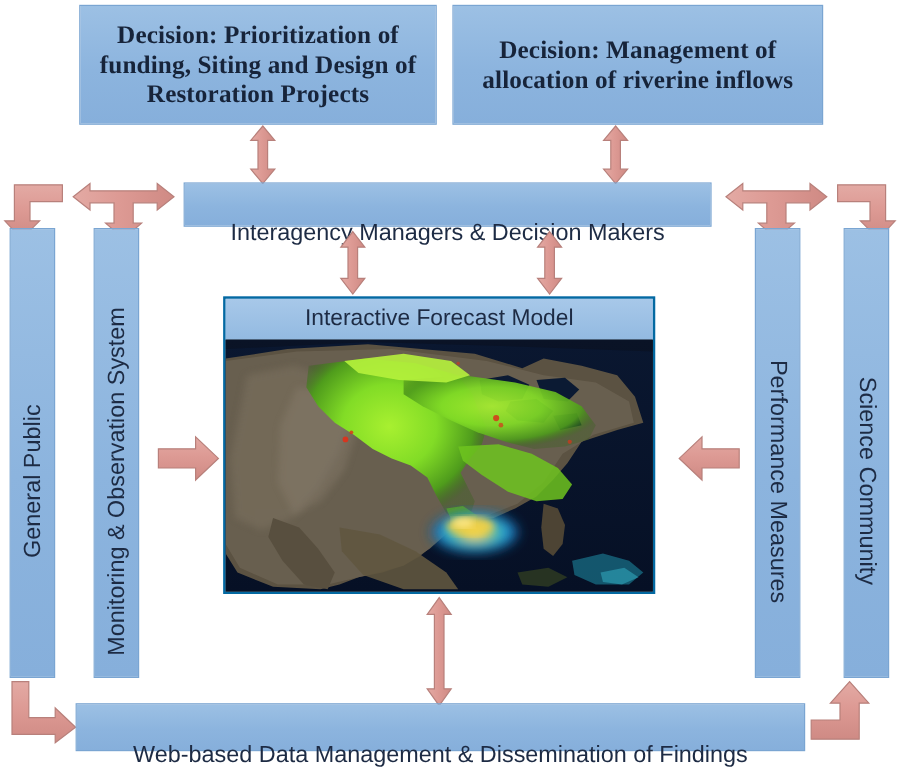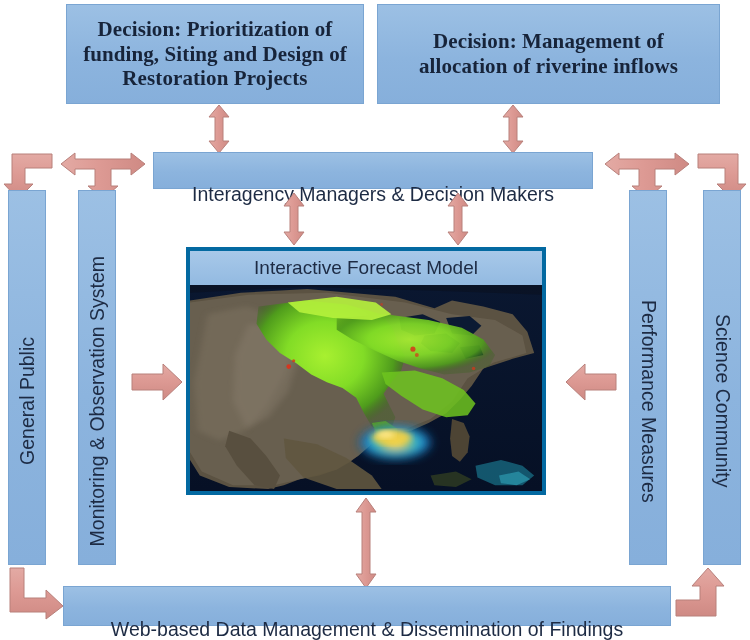--- a/index.html
+++ b/index.html
@@ -36,33 +36,33 @@
     font-weight:400;
     color:#1d2b44;
     white-space:nowrap;
     margin-top:47px;
   }
   .vert-up{ writing-mode:vertical-rl; transform:rotate(180deg); }
   .vert-dn{ writing-mode:vertical-rl; }
 
   
   #box-decision-1{left:66px;top:4px;width:298px;height:100px;align-items:center;}
-  #box-decision-2{left:377px;top:4px;width:343px;height:100px;}
+  #box-decision-2{left:377px;top:4px;width:309px;height:100px;}
   #bar-managers{left:153px;top:152px;width:440px;height:37px;}
   #bar-bottom{left:63px;top:586px;width:608px;height:40px;text-align:right;}
 
   #col-general-public{left:8px;top:190px;width:38px;height:375px;}
   #col-monitoring{left:78px;top:190px;width:38px;height:375px;}
   #col-performance{left:629px;top:190px;width:38px;height:375px;}
   #col-science{left:703px;top:190px;width:38px;height:375px;}
 
   
   #forecast-model{
     position:absolute;left:186px;top:247px;width:360px;height:248px;
-    border:4px solid #0369a1;box-sizing:border-box;
+    border:2px solid #0369a1;box-sizing:border-box;
     background:#9cc0e4;
     display:flex;flex-direction:column;
   }
   #forecast-title{
     height:34px;flex:0 0 34px;
     background:linear-gradient(180deg,#a7c8e9 0%,#93bae1 100%);
     display:flex;align-items:center;justify-content:center;
     font-size:19px;color:#1d2b44;
   }
   #forecast-map{

